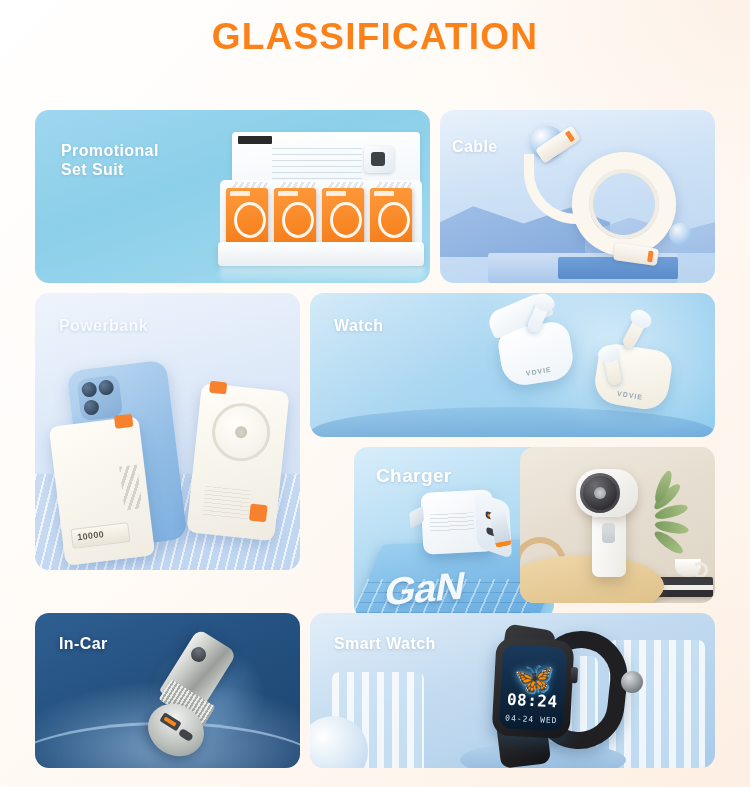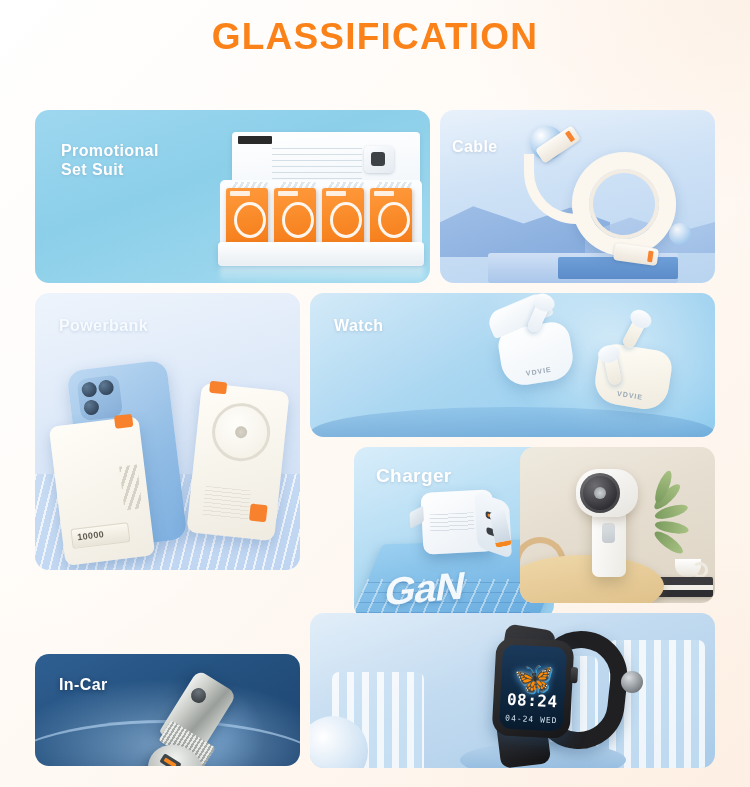--- a/index.html
+++ b/index.html
@@ -255,22 +255,22 @@
   .crt-disc { position:absolute; left:4px; top:4px; width:40px; height:40px; border-radius:50%;
     background:radial-gradient(circle at 38% 32%,#6e6e72,#2c2c30 70%);
     box-shadow:inset 0 0 0 3px rgba(255,255,255,.12); }
   .crt-disc::after { content:""; position:absolute; left:50%; top:50%; width:12px; height:12px;
     margin:-6px 0 0 -6px; border-radius:50%;
     background:radial-gradient(circle,#cfd3d6,#8d9296); }
   .crt-sw { position:absolute; left:10px; top:40px; width:13px; height:20px;
     border-radius:4px; background:linear-gradient(170deg,#dfe3e7,#c3c9ce); }
 
   
-  #c-incar { left:0; top:503px; width:265px; height:112px;
-    background:linear-gradient(155deg,#2f5f92 0%,#24517f 45%,#1d4470 100%);margin-top:41px; }
+  #c-incar { left:0; top:503px; width:265px; height:155px;
+    background:linear-gradient(155deg,#2f5f92 0%,#24517f 45%,#1d4470 100%); }
   #c-incar .card-label { left:24px; top:22px; text-shadow:0 1px 4px rgba(0,30,60,.5); }
   .car-glow { position:absolute; left:-30px; bottom:-50px; width:330px; height:140px;
     border-radius:50%;
     background:radial-gradient(ellipse at center,rgba(190,225,255,.55),rgba(140,190,240,0) 68%); }
   .car-arc { position:absolute; left:-40px; bottom:-64px; width:340px; height:110px;
     border-radius:50%; border-top:3px solid rgba(200,230,255,.55); }
   .car-halo { position:absolute; left:112px; top:28px; width:120px; height:106px;
     border-radius:50%;
     background:radial-gradient(ellipse at center,rgba(150,200,245,.42),rgba(150,200,245,0) 68%); }
   .car-body { position:absolute; left:140px; top:22px; width:46px; height:74px;
@@ -468,20 +468,21 @@
       <div class="car-body"></div>
       <div class="car-btn"></div>
       <div class="car-knurl"></div>
       <div class="car-head">
         <div class="car-usb"></div>
         <div class="car-typec"></div>
       </div>
     </div>
 
     <div class="card" id="c-watch">
+      <div class="card-label lbl-lg">Smart Watch</div>
       <div class="wt-panel w1"></div>
       <div class="wt-panel w2"></div>
       <div class="wt-panel w3"></div>
       <div class="wt-sphere"></div>
       <div class="wt-podium"></div>
       <div class="wt-loop"></div>
       <div class="wt-strapT"></div>
       <div class="wt-strapB"></div>
       <div class="wt-buckle"></div>
       <div class="wt-case">

